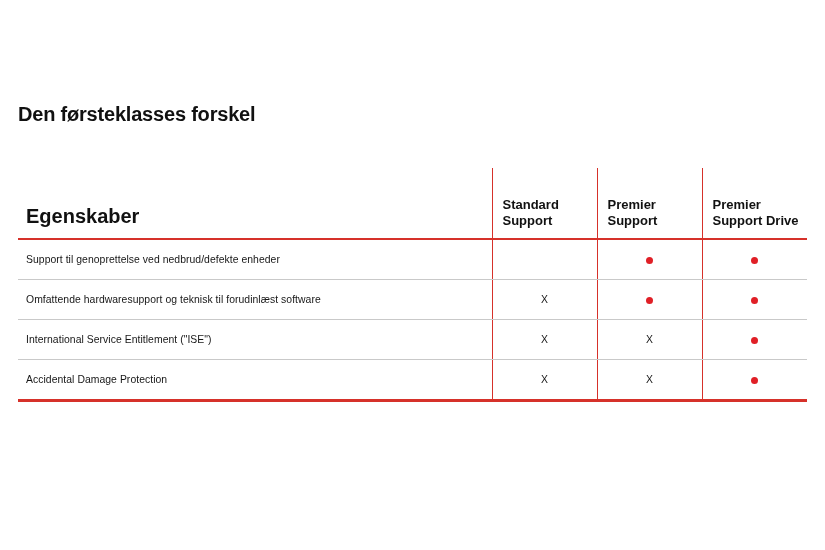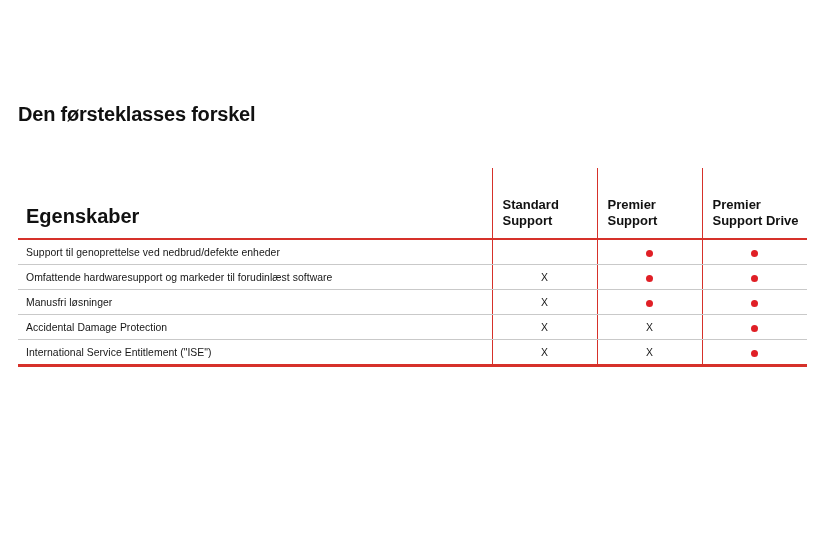--- a/index.html
+++ b/index.html
@@ -67,21 +67,21 @@
     padding: 0;
     height: 0;
   }
   .sep-bar {
     height: 2.4px;
     background: #d6312a;
     width: 100%;
   }
   tbody tr.data-row td {
     border-bottom: 1px solid #c9c9c9;
-    height: 24px;
+    height: 39px;
     padding: 0;
     vertical-align: middle;
     margin-left: 11px;
   }
   tbody tr.data-row td.feature {
     font-size: 10.4px;
     color: #161616;
     padding-left: 8px;
     letter-spacing: 0.05px;
   }
@@ -148,39 +148,33 @@
         </tr>
       </thead>
       <tbody>
           <tr class="data-row">
             <td class="feature">Support til genoprettelse ved nedbrud/defekte enheder</td>
             <td class="mark"><span class="empty-cell"></span></td>
             <td class="mark"><span class="dot"></span></td>
             <td class="mark"><span class="dot"></span></td>
           </tr>
           <tr class="data-row">
-            <td class="feature">Omfattende hardwaresupport og markeder til forudinlæst software</td>
+            <td class="feature">Omfattende hardwaresupport og teknisk til forudinlæst software</td>
             <td class="mark">X</td>
             <td class="mark"><span class="dot"></span></td>
             <td class="mark"><span class="dot"></span></td>
           </tr>
           <tr class="data-row">
-            <td class="feature">Manusfri løsninger</td>
-            <td class="mark">X</td>
-            <td class="mark"><span class="dot"></span></td>
-            <td class="mark"><span class="dot"></span></td>
-          </tr>
-          <tr class="data-row">
-            <td class="feature">Accidental Damage Protection</td>
+            <td class="feature">International Service Entitlement ("ISE")</td>
             <td class="mark">X</td>
             <td class="mark">X</td>
             <td class="mark"><span class="dot"></span></td>
           </tr>
           <tr class="data-row">
-            <td class="feature">International Service Entitlement ("ISE")</td>
+            <td class="feature">Accidental Damage Protection</td>
             <td class="mark">X</td>
             <td class="mark">X</td>
             <td class="mark"><span class="dot"></span></td>
           </tr>
         </tbody>
     </table>
     <div class="bottom-rule"></div>
   </div>
 
 </div>

